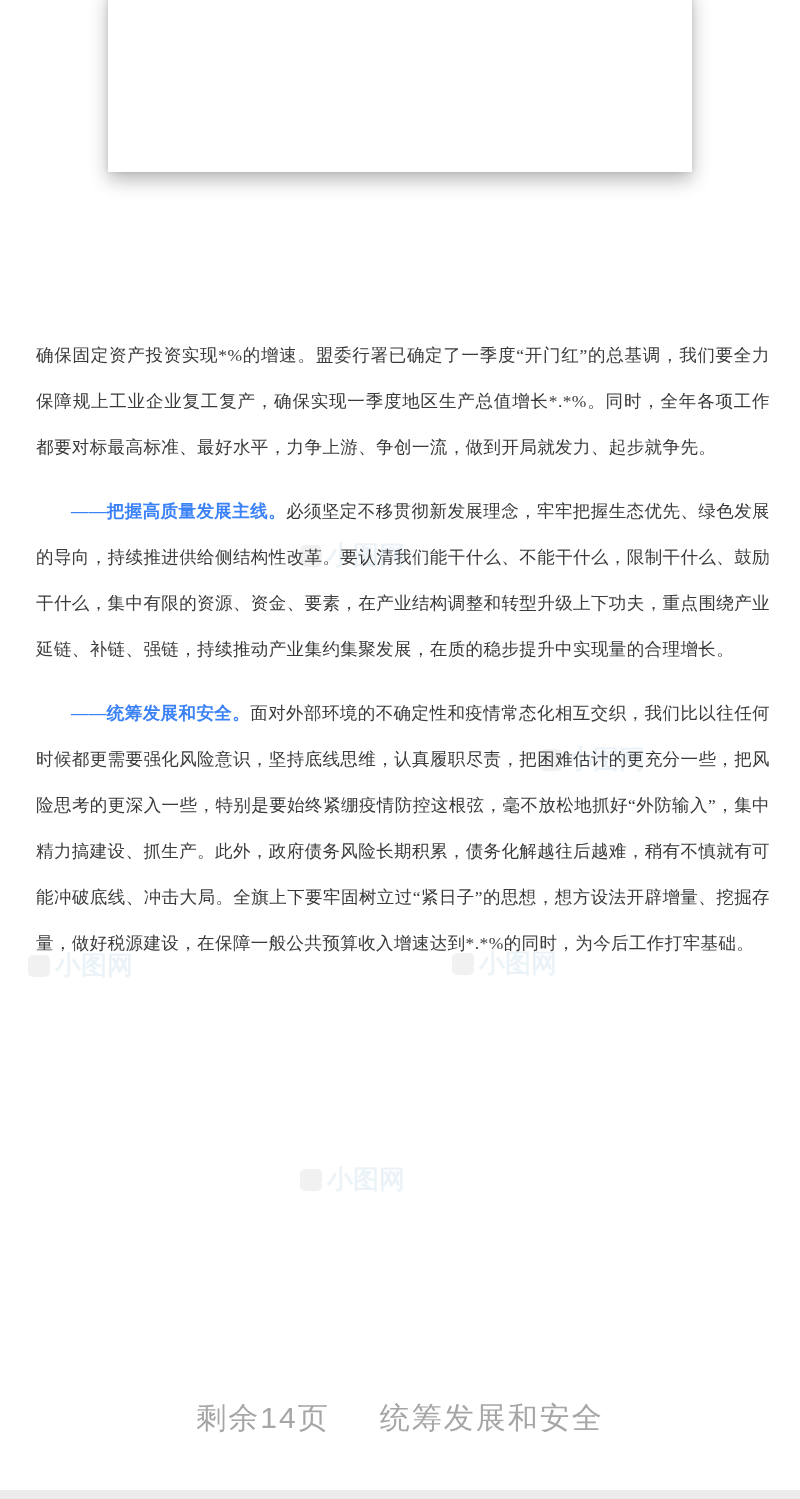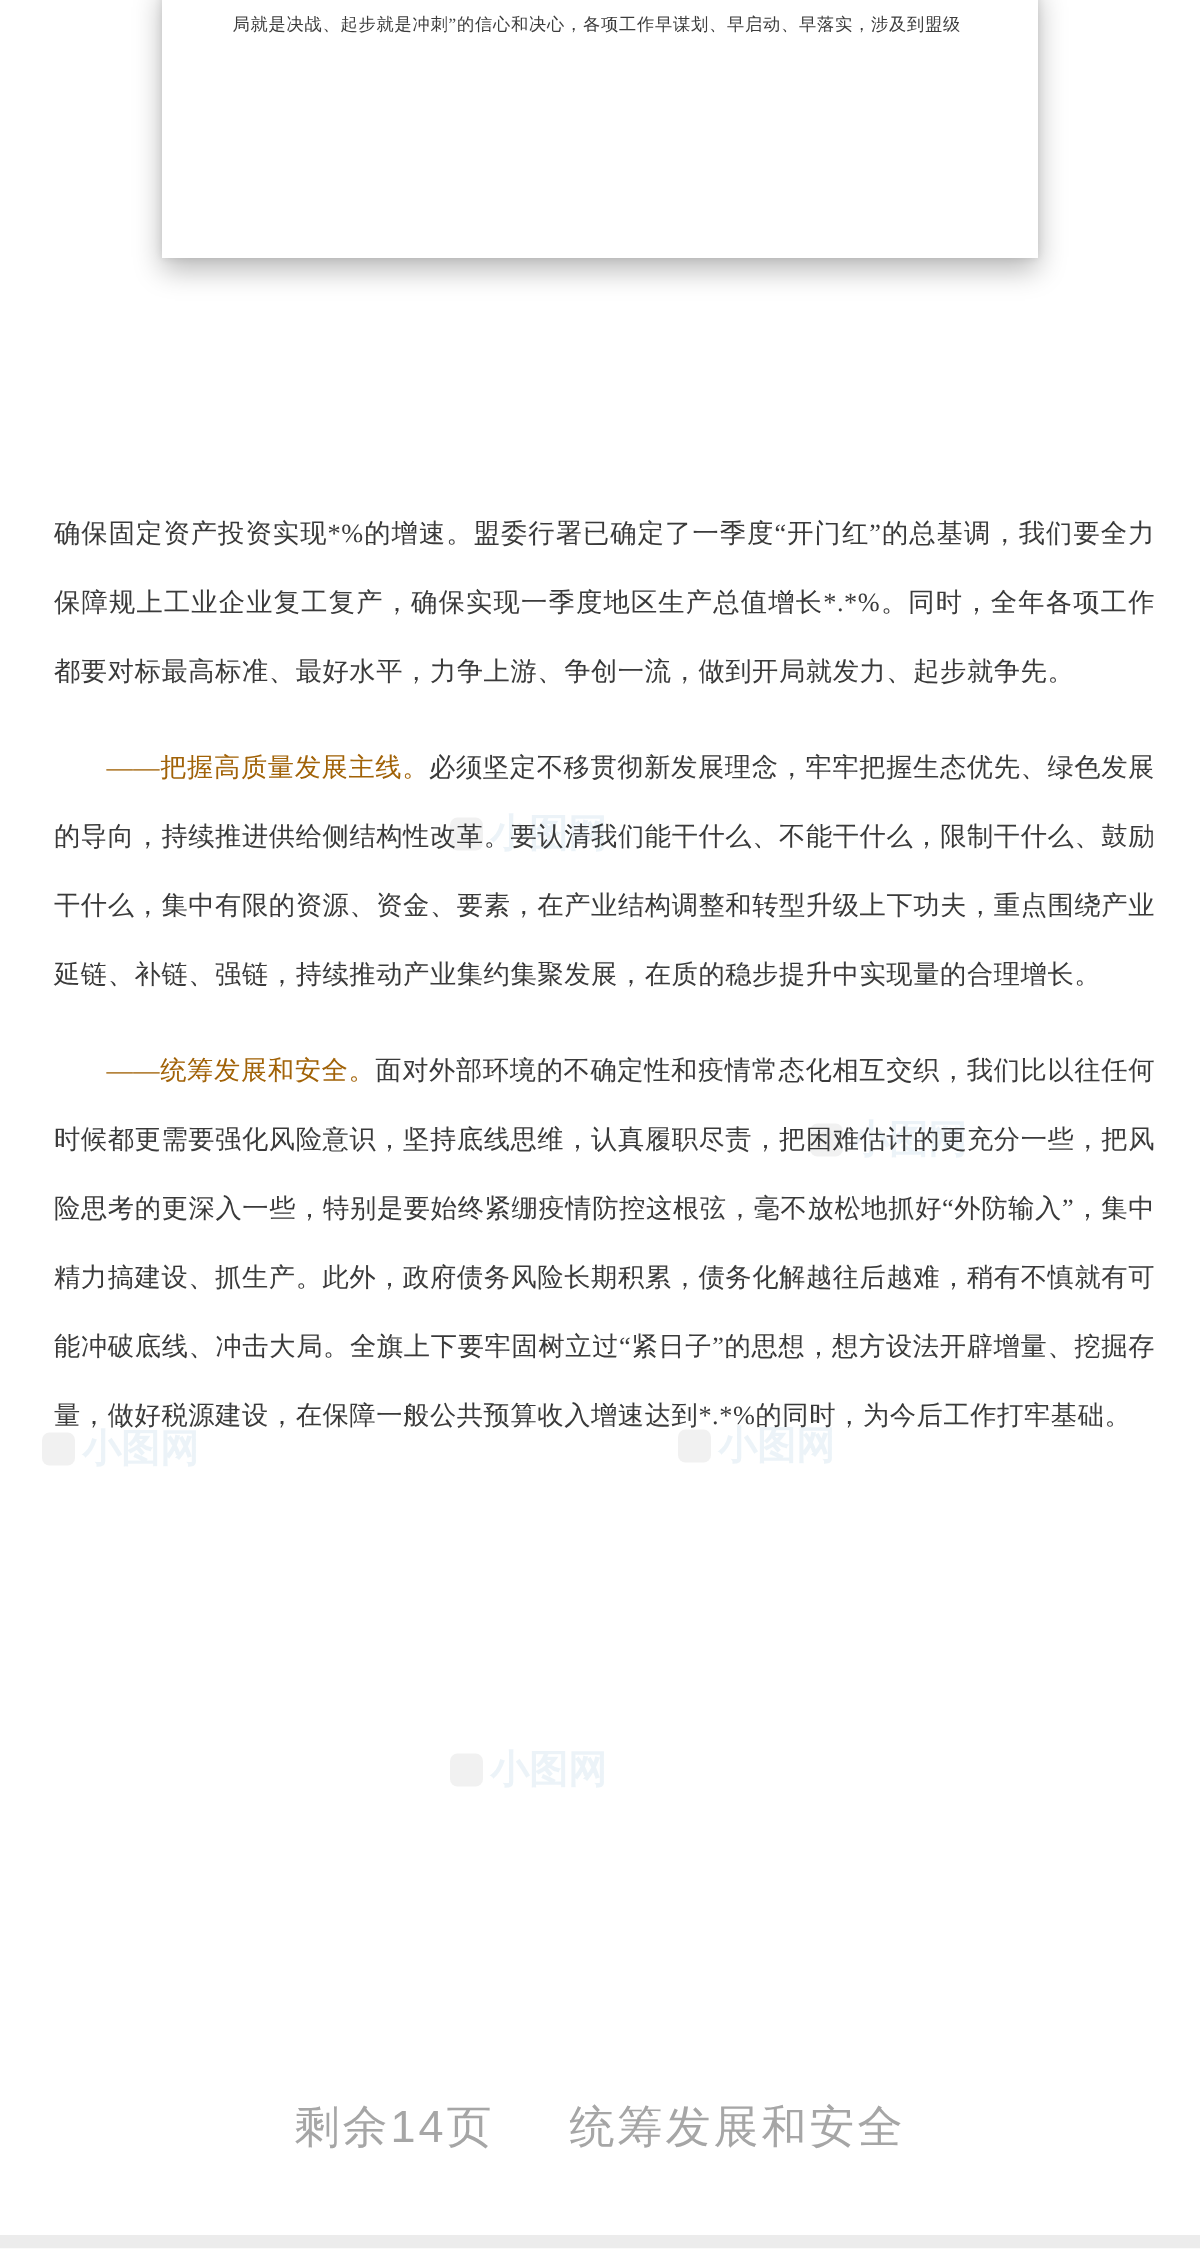--- a/index.html
+++ b/index.html
@@ -41,21 +41,21 @@
   }
   .doc-body p {
     margin: 0 0 18px 6px;
     font-size: 17.5px;
     line-height: 46px;
     color: #3a3a3a;
     text-align: justify;
     letter-spacing: 0.4px;
   }
   .doc-body p.indent { text-indent: 2em; }
-  .doc-body p b { font-weight: normal; color: #a16207; }
+  .doc-body p b { font-weight: bold; color: #3b82f6; }
 
   
   .wm {
     position: absolute;
     display: flex;
     align-items: center;
     gap: 5px;
     opacity: 0.07;
     color: #0369a1;
     font-family: "Liberation Sans", sans-serif;
@@ -99,21 +99,20 @@
     bottom: 0;
     height: 9px;
     background: #ececec;
   }
 </style>
 </head>
 <body>
 
 <div class="preview-card">
   <div class="preview-text">
-    <span class="pline">局就是决战、起步就是冲刺”的信心和决心，各项工作早谋划、早启动、早落实，涉及到盟级</span>
   </div>
 </div>
 
 <div class="wm wm1">
   <span class="wm-logo"></span>
   <span>小图网</span>
 </div>
 <div class="wm wm2">
   <span class="wm-logo"></span>
   <span>小图网</span>

